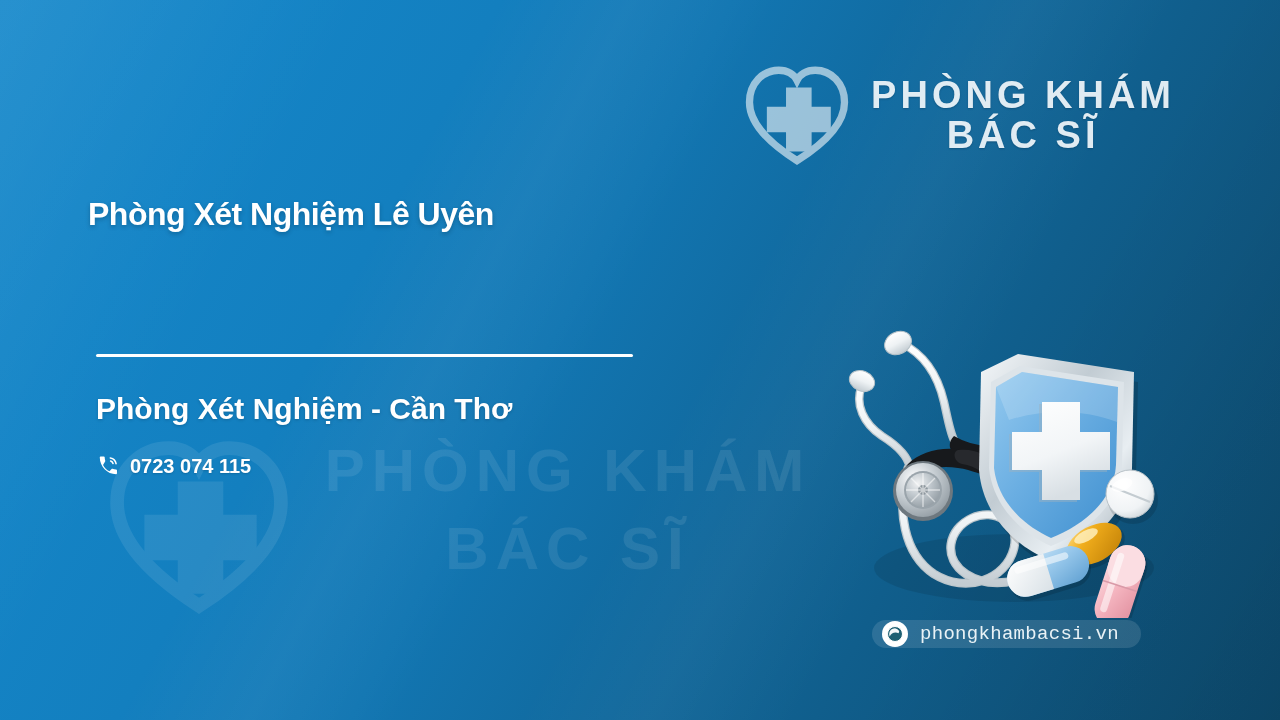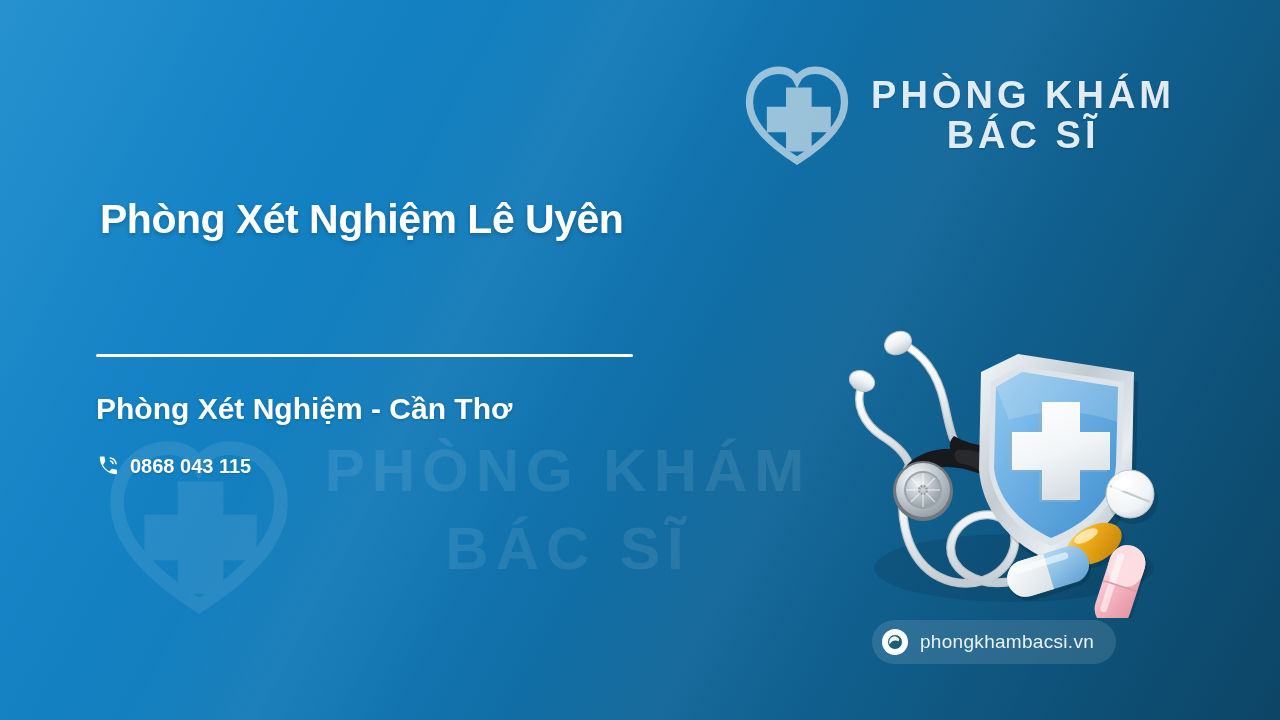--- a/index.html
+++ b/index.html
@@ -76,23 +76,23 @@
     letter-spacing:4px;
     line-height:1.06;
     text-shadow:0 1px 2px rgba(0,40,70,0.35);
   }
   .logo-l1{ font-size:38px; }
   .logo-l2{ font-size:38px; }
 
   
   .title{
     position:absolute;
-    left:100px; top:196px;
+    left:88px; top:196px;
     color:#ffffff;
-    font-size:41px;
+    font-size:32px;
     font-weight:bold;
     letter-spacing:-0.5px;
     text-shadow:0 2px 4px rgba(0,35,60,0.30);
     white-space:nowrap;
   }
 
   .divider{
     position:absolute;
     left:96px; top:354px;
     width:537px; height:3px;
@@ -132,25 +132,26 @@
     font-weight:bold;
     line-height:28px;
     text-shadow:0 1px 2px rgba(0,35,60,0.22);
   }
   .c-text.addr{ line-height:26px; padding-top:1px; white-space:pre-line; }
 
   
   .url-badge{
     position:absolute;
     left:872px; top:620px;
-    height:44px;
+    height:28px;
     display:flex; align-items:center;
     padding:0 22px 0 10px;
     border-radius:22px;
     background:rgba(255,255,255,0.12);
+    font-family:Liberation Mono, monospace;
   }
   .url-icon{
     width:26px; height:26px; flex:none;
     margin-right:12px;
     border-radius:50%;
     background:#ffffff;
     display:flex; align-items:center; justify-content:center;
   }
   .url-text{
     color:#e9f2f6;
@@ -205,21 +206,21 @@
   <div class="contact">
 
     <div class="c-row">
       <span class="c-icon">
         <svg width="22" height="22" viewBox="0 0 24 24">
           <path fill="#ffffff" d="M6.6 10.8c1.5 3 4 5.4 7 6.9l2.3-2.3c.3-.3.7-.4 1.1-.3 1.2.4 2.5.6 3.8.6.6 0 1 .4 1 1V20c0 .6-.4 1-1 1C11.3 21 3 12.7 3 2.5c0-.6.4-1 1-1h3.4c.6 0 1 .4 1 1 0 1.3.2 2.6.6 3.8.1.4 0 .8-.3 1.1L6.6 10.8z"></path>
           <path fill="none" stroke="#ffffff" stroke-width="1.7" stroke-linecap="round" d="M14.5 3.2a7.6 7.6 0 0 1 6.3 6.3"></path>
           <path fill="none" stroke="#ffffff" stroke-width="1.7" stroke-linecap="round" d="M14.9 6.6a4.2 4.2 0 0 1 2.6 2.6"></path>
         </svg>
       </span>
-      <span class="c-text">0868 043 115</span>
+      <span class="c-text">0723 074 115</span>
     </div>
 
 
   </div>
 
   <div class="url-badge">
     <span class="url-icon">
       <svg width="18" height="18" viewBox="0 0 24 24">
         <circle cx="12" cy="12" r="10" fill="#1d5f72"></circle>
         <path fill="#ffffff" d="M12 4.2a7.8 7.8 0 0 0-7.8 7.8c0 1.2.3 2.3.8 3.3 1.4-3.1 4.3-5.3 7.8-5.3 1.4 0 2.7.3 3.9.9.6-1.1.9-2 .9-2.9A7.8 7.8 0 0 0 12 4.2z" opacity="0.95"></path>

